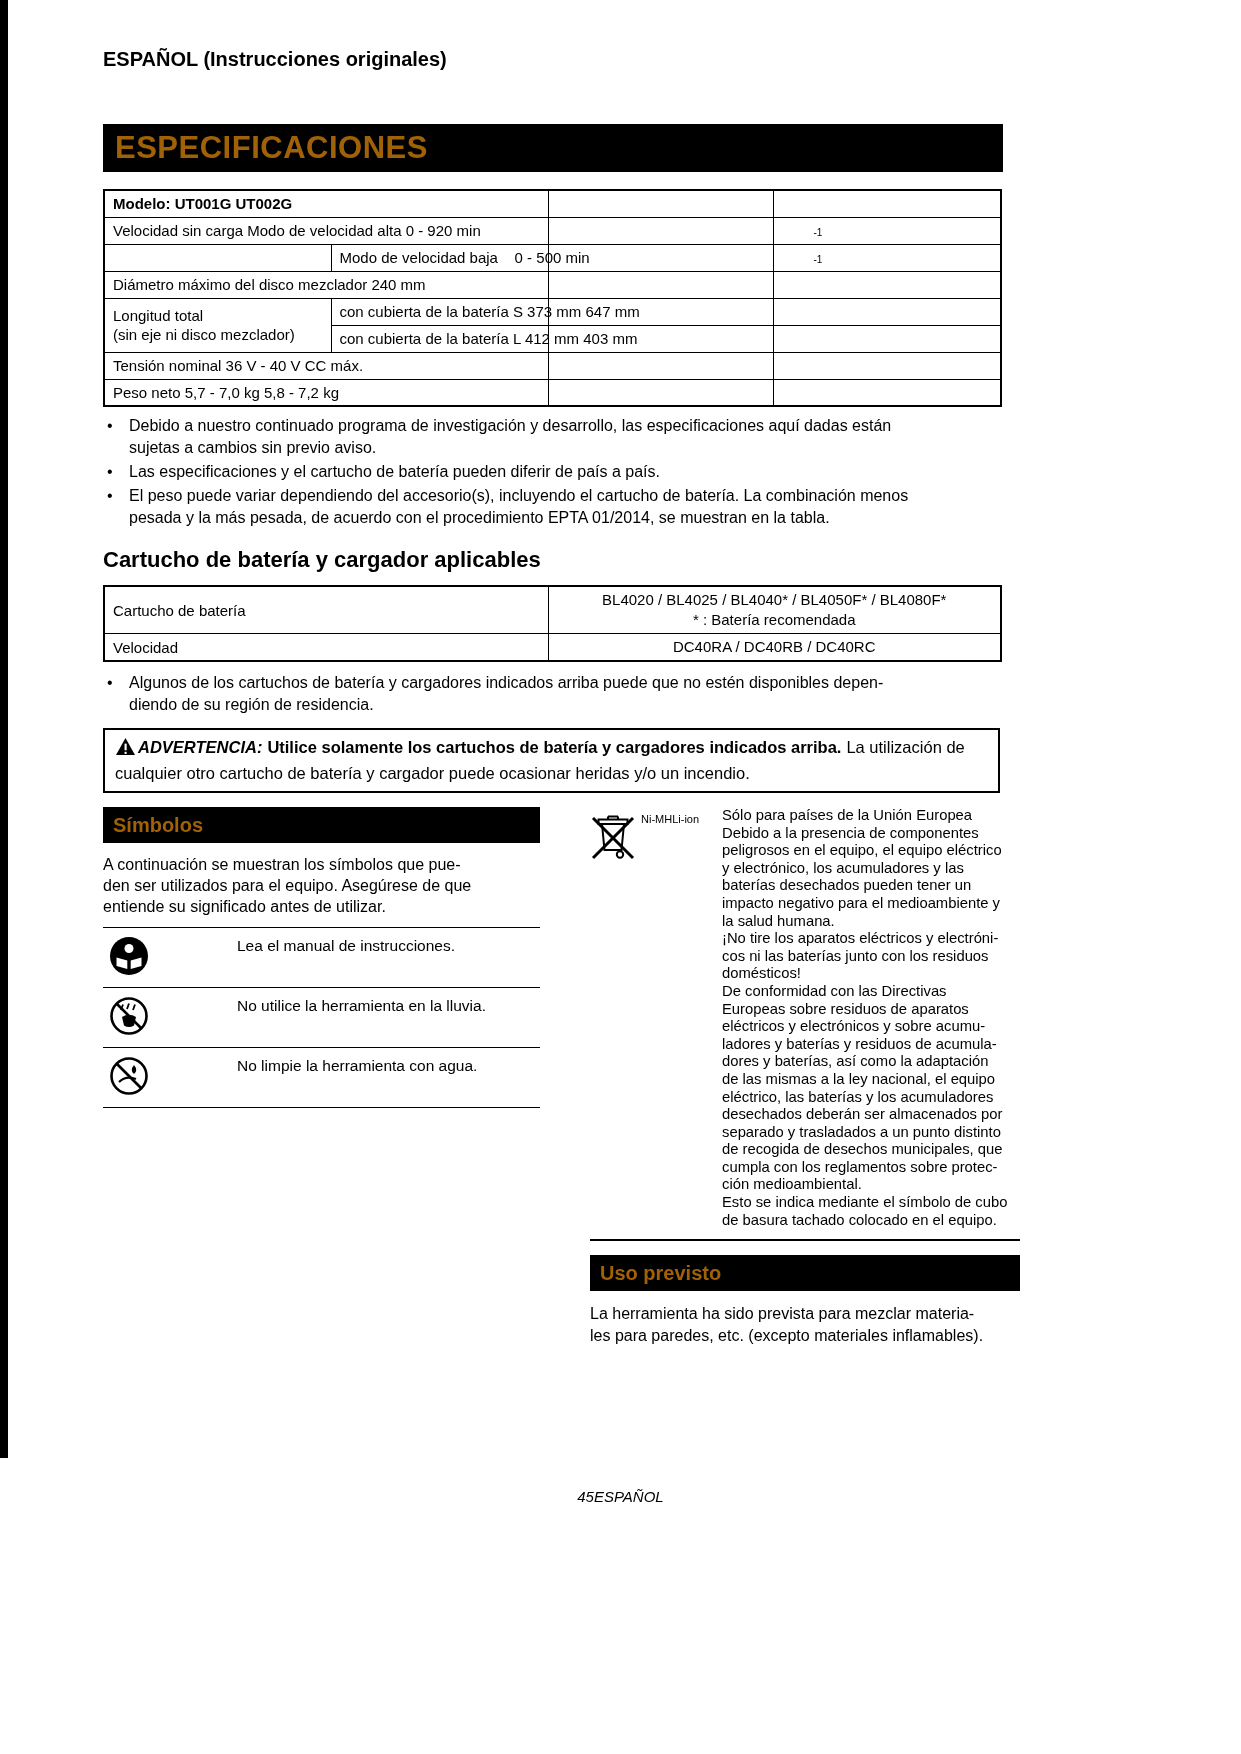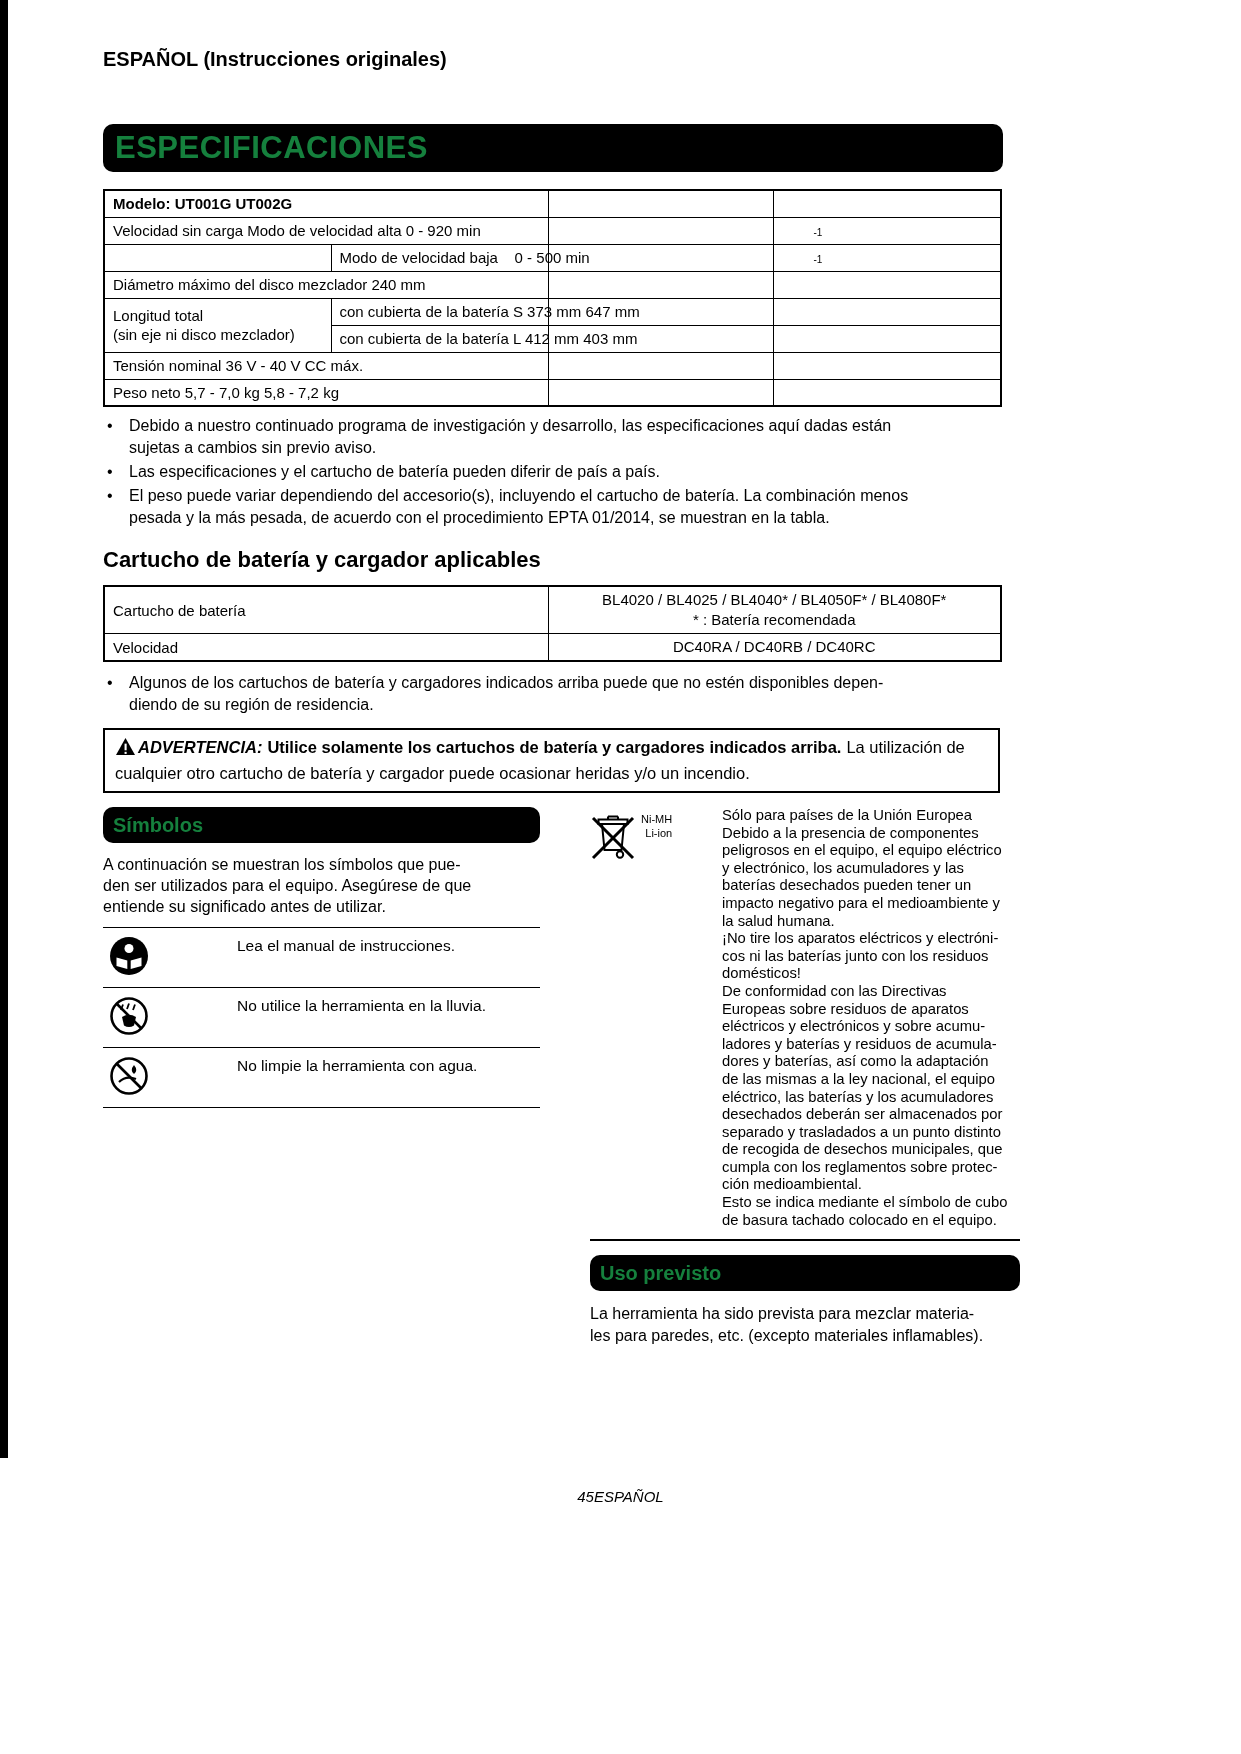--- a/index.html
+++ b/index.html
@@ -8,21 +8,21 @@
     position:relative; width:1241px; height:1754px; margin:0 auto;
     background:#ffffff; color:#000;
     font-family:"Liberation Sans","DejaVu Sans",sans-serif;
     overflow:hidden;
   }
   .edge-strip { position:absolute; left:0; top:0; width:8px; height:1458px; background:#000; }
   .content { position:relative; margin-left:103px; width:900px; padding-top:48px; }
 
   .lang-header { font-size:20px; font-weight:bold; }
 
-  .banner { background:#000; color:#15803d; font-weight:bold;border-radius:10px; }
+  .banner { background:#000; color:#a16207; font-weight:bold; }
   .banner-lg { margin-top:53px; height:48px; line-height:48px; font-size:31px; padding-left:12px; letter-spacing:0.5px; }
   .banner-sm { height:36px; line-height:36px; font-size:20px; padding-left:10px; }
 
   table { border-collapse:collapse; table-layout:fixed; }
   .spec-table { margin-top:17px; width:897px; border:2px solid #000; }
   .spec-table td { border:1px solid #000; padding:3px 8px; height:27px; font-size:15px; vertical-align:middle; }
   .bold { font-weight:bold; }
   .nowrap { white-space:nowrap; overflow:visible; }
   .prespace { white-space:pre; overflow:visible; }
   .preline { white-space:pre-line; }
@@ -54,21 +54,21 @@
 
   .intro { margin-top:11px; font-size:16px; line-height:21px; }
 
   .symbol-table { margin-top:10px; border-top:1px solid #000; }
   .symbol-row { display:flex; min-height:60px; border-bottom:1px solid #000; }
   .symbol-icon-cell { flex:none; width:134px; display:flex; align-items:center; padding-left:6px; }
   .symbol-text { font-size:15.5px; padding-top:9px; }
 
   .eu-block { display:flex; }
   .eu-icon-col { flex:none; width:132px; display:flex; gap:5px; padding-top:3px; }
-  .bat-chem-labels { display:flex; flex-direction:column; font-size:11px; line-height:14px; padding-top:2px;align-items:flex-end; }
+  .bat-chem-labels { display:flex; flex-direction:row; font-size:11px; line-height:14px; padding-top:2px; }
   .eu-text { flex:1; font-size:14.8px; line-height:17.6px; white-space:pre-line; }
 
   .divider { margin-top:10px; border-bottom:2px solid #000; width:100%; }
   .use-banner { margin-top:14px; }
   .use-text { margin-top:12px; font-size:16px; line-height:22px; }
 
   .footer { position:absolute; top:1488px; left:0; width:100%; text-align:center; font-style:italic; font-size:15px; }
 </style>
 </head>
 <body>

